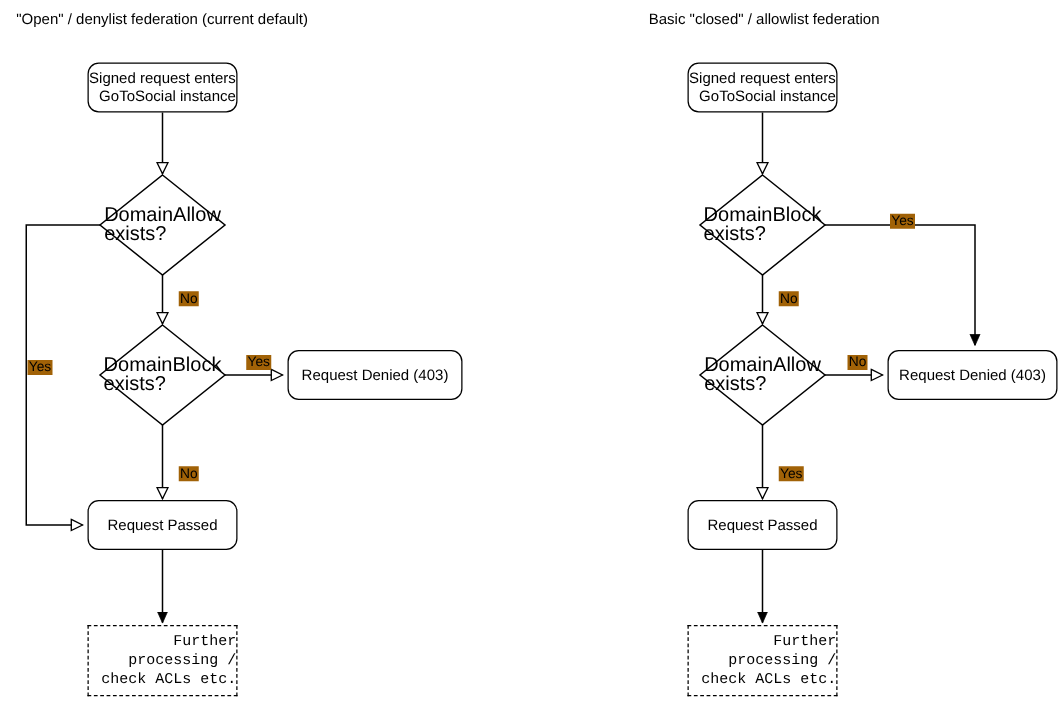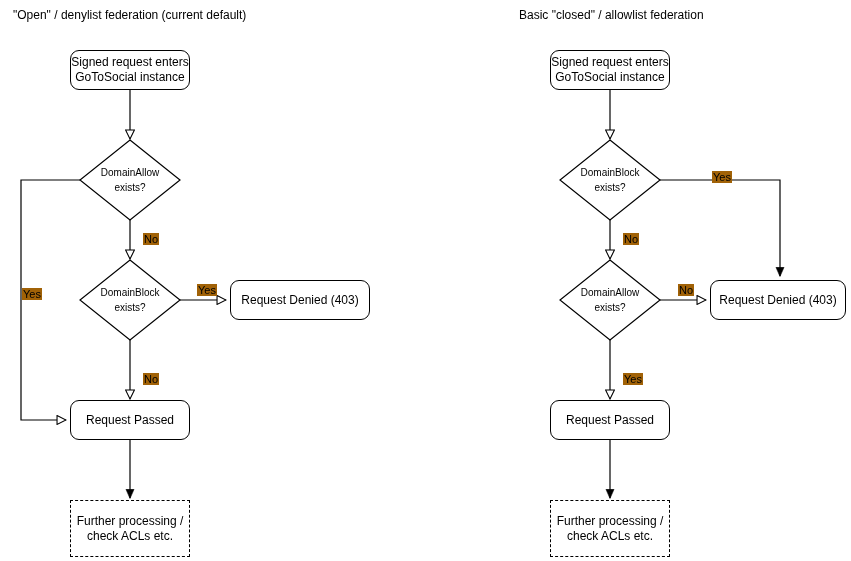--- a/index.html
+++ b/index.html
@@ -27,54 +27,55 @@
   }
   #title-left  { left: 13px; top: 8px; }
   #title-right { left: 519px; top: 8px; }
 
   .node {
     position: absolute;
     box-sizing: border-box;
     display: flex;
     align-items: center;
     justify-content: center;
-    text-align: center;
+    text-align: right;
     font-size: 12px;
     line-height: 15px;
     color: #000000;
     background: #ffffff;
   }
   .node.rounded {
     border: 1px solid #000000;
     border-radius: 9px;
   }
   .node.dashed {
     border: 1px dashed #000000;
     border-radius: 0;
+    font-family: Liberation Mono, monospace;
   }
   .diamond-wrap {
     position: absolute;
   }
   .diamond-wrap svg {
     position: absolute;
     left: 0;
     top: 0;
     overflow: visible;
   }
   .diamond-label {
     position: absolute;
     left: 0;
     top: 0;
     width: 100%;
     height: 100%;
     display: flex;
     align-items: center;
     justify-content: center;
-    text-align: center;
-    font-size: 10px;
+    text-align: left;
+    font-size: 16px;
     line-height: 15px;
     white-space: pre-line;
     pointer-events: none;
   }
   .edge-label {
     position: absolute;
     font-size: 11px;
     line-height: 12px;
     color: #000000;
     background: #a16207;

